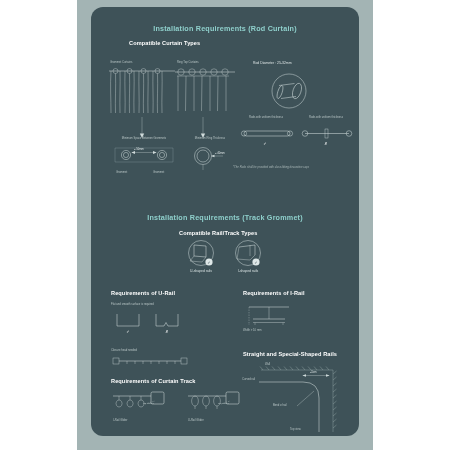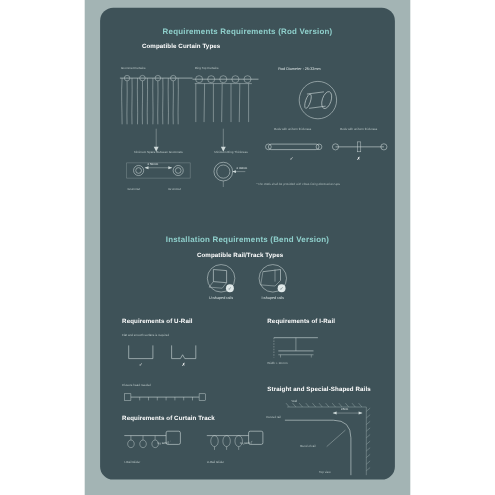--- a/index.html
+++ b/index.html
@@ -35,21 +35,21 @@
 </style>
 </head>
 <body>
 
 <div id="page">
 
   <div class="backdrop"></div>
 
   <div class="card">
 
-    <div class="section-title" style="top:17px;">Requirements Requirements (Rod Version)</div>
+    <div class="section-title" style="top:17px;">Installation Requirements (Rod Curtain)</div>
 
     <div class="hdr" style="left:38px;top:33px;">Compatible Curtain Types</div>
 
     <div class="tiny" style="left:19px;top:54px;">Grommet Curtains</div>
 
     <div class="figwrap" style="left:16px;top:58px;">
       <svg width="70" height="52" viewBox="0 0 70 52">
         <line class="ln" x1="2" y1="6" x2="68" y2="6"></line>
         <g class="ln2">
           <rect x="6" y="3.5" width="5" height="5" rx="2.5"></rect>
@@ -173,21 +173,21 @@
         <line class="ln" x1="6" y1="8.5" x2="50" y2="8.5"></line>
         <circle class="circ" cx="6" cy="8.5" r="2.8"></circle>
         <circle class="circ" cx="50" cy="8.5" r="2.8"></circle>
         <rect class="ln2" x="26" y="4" width="3" height="9"></rect>
         <text class="ok" x="27" y="20" text-anchor="middle">✗</text>
       </svg>
     </div>
 
     <div class="note" style="left:142px;top:158px;">*The Rods shall be provided with close-fitting decorative caps</div>
 
-    <div class="section-title" style="top:206px;">Installation Requirements (Bend Version)</div>
+    <div class="section-title" style="top:206px;">Installation Requirements (Track Grommet)</div>
 
     <div class="hdr" style="left:88px;top:223px;">Compatible Rail/Track Types</div>
 
     <div class="figwrap" style="left:93px;top:232px;">
       <svg width="34" height="30" viewBox="0 0 34 30">
         <circle class="circ" cx="17" cy="14" r="12.5"></circle>
         <path class="ln" d="M10 6 L22 7 L22 18 L10 17 Z"></path>
         <path class="ln2" d="M10 17 L6 22 L18 23 L22 18"></path>
         <circle cx="25" cy="23" r="3.6" fill="#dfe8e8"></circle>
         <text x="25" y="24.6" text-anchor="middle" font-size="4" fill="#3e5258">✓</text>

